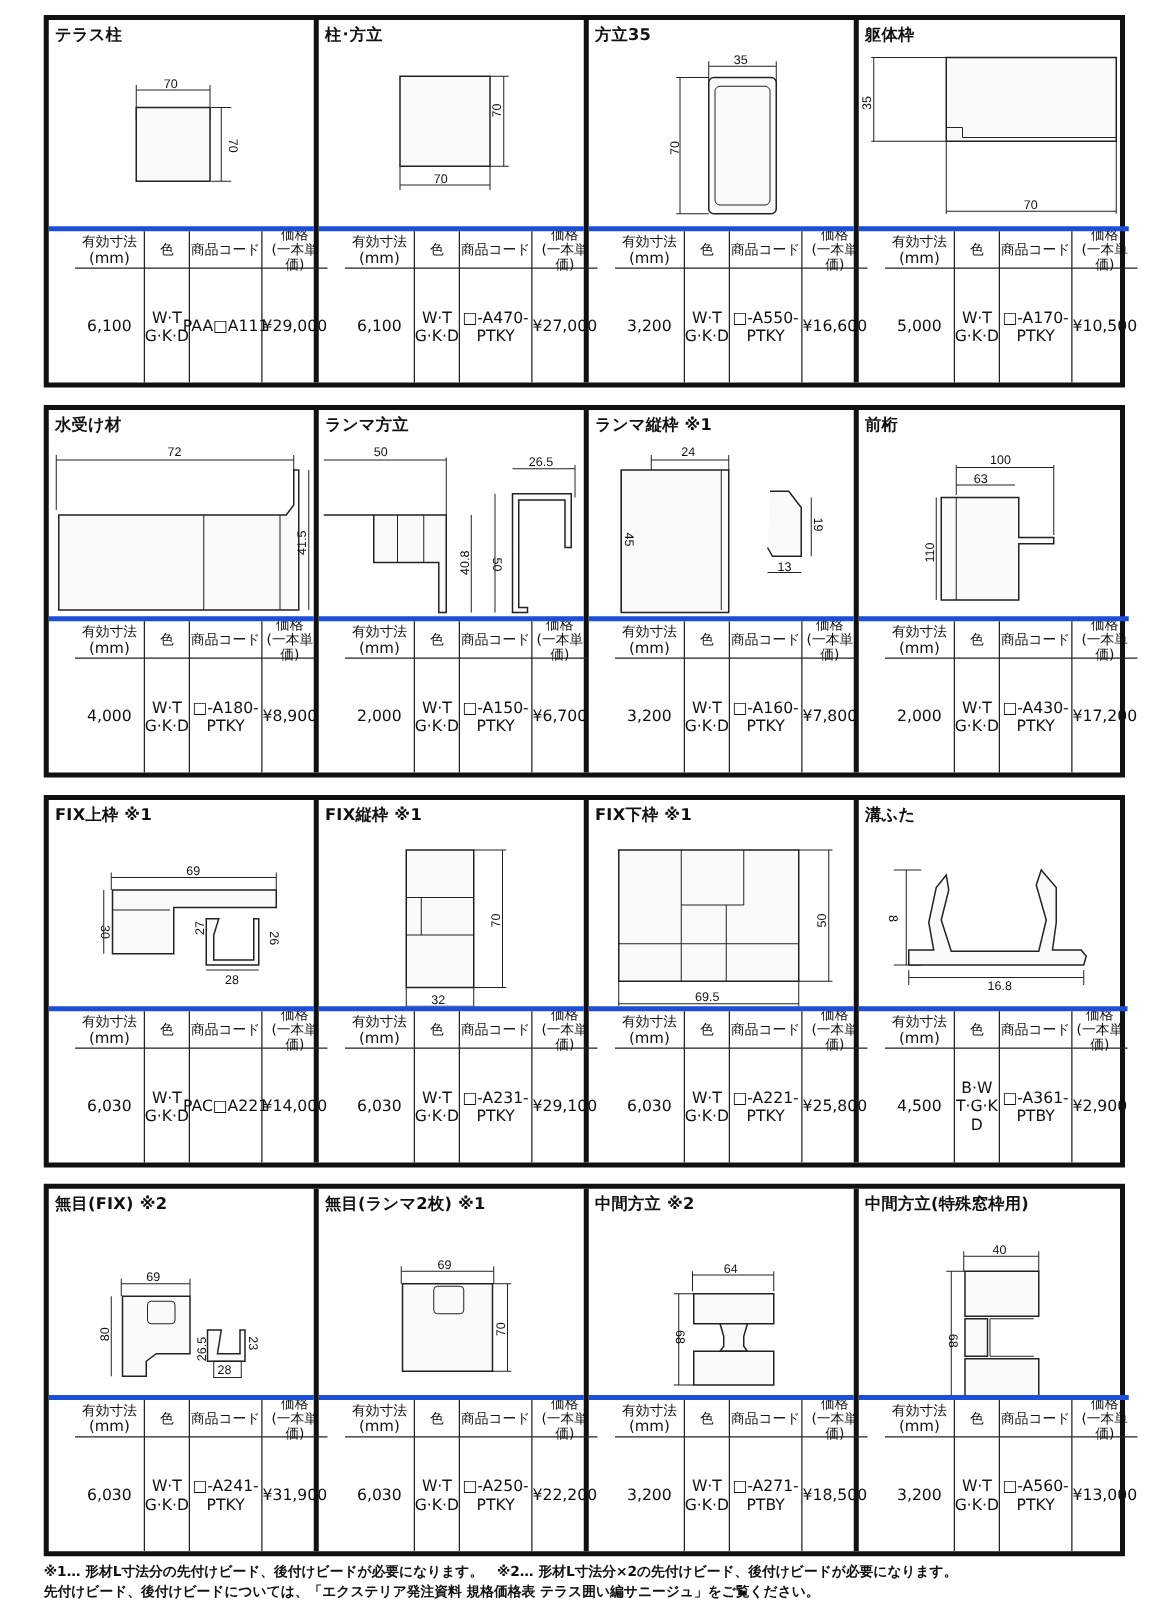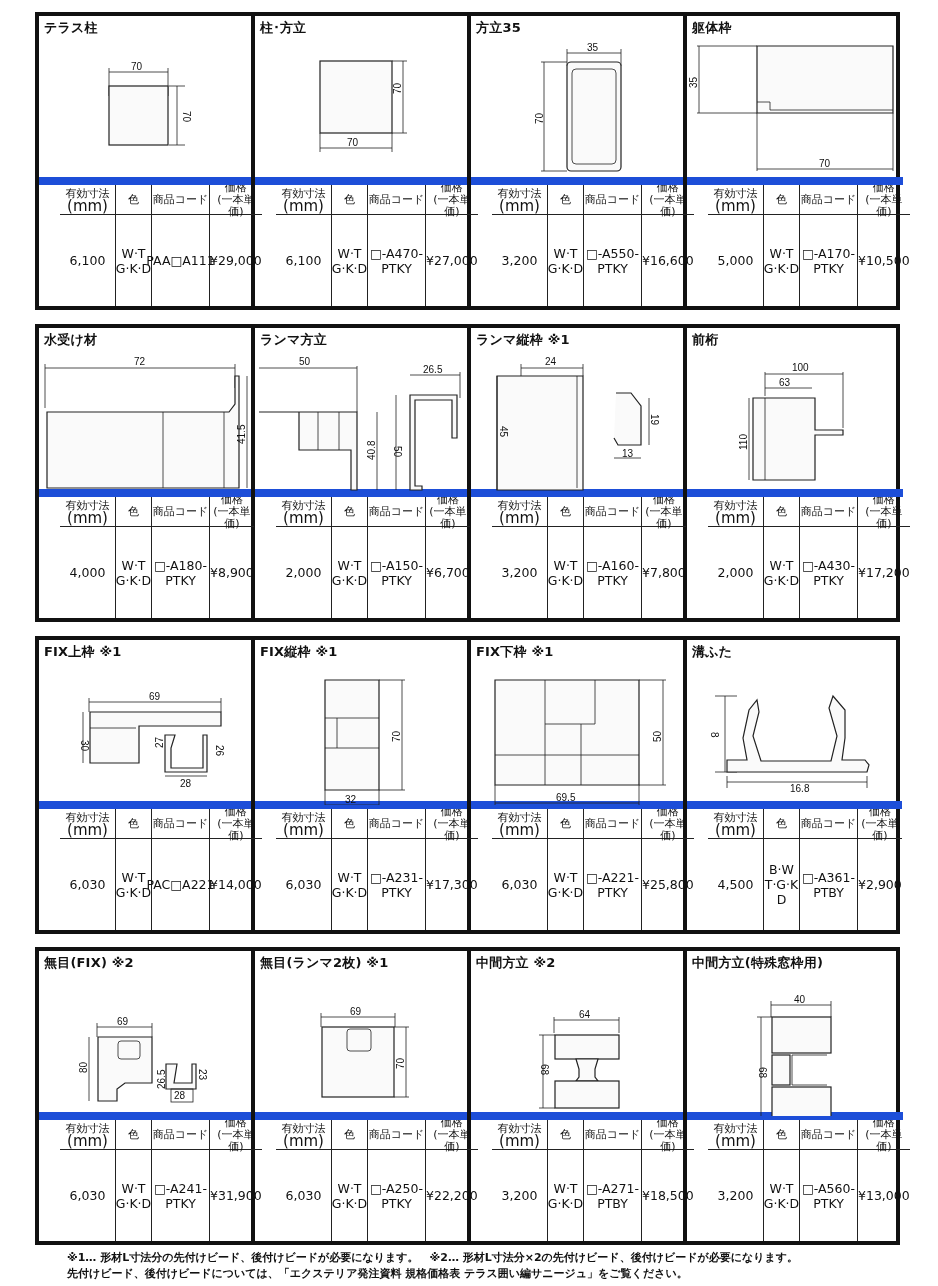--- a/index.html
+++ b/index.html
@@ -3,35 +3,35 @@
 <meta charset="utf-8">
 <style>
   html, body { margin:0; padding:0; background:#ffffff; }
   body { width:938px; height:1286px; position:relative; overflow:hidden;
          font-family:"DejaVu Sans", "Liberation Sans", sans-serif; color:#111; }
   .block { position:absolute; left:35px; width:865px; height:298px;
            border:4px solid #111; box-sizing:border-box; display:flex; background:#fff; }
   .cell { position:relative; width:216px; height:100%; box-sizing:border-box;
           border-right:4px solid #111; display:flex; flex-direction:column; }
   .cell:last-child { border-right:none; }
-  .figure { position:relative; height:169px; border-bottom:8px solid #1d4ed8; box-sizing:border-box; }
+  .figure { position:relative; height:169px; border-bottom:4px solid #1d4ed8; box-sizing:border-box; }
   .title { position:absolute; left:5px; top:3px; font-size:13px; font-weight:bold; letter-spacing:0.2px; white-space:nowrap; }
   .figure svg { position:absolute; left:0; top:0; }
   .spec { flex:1; display:grid; grid-template-columns:56px 36px 58px 1fr;
           grid-template-rows:30px 1fr;padding-left:21px; }
   .spec > div { border-right:1px solid #222; border-bottom:1px solid #222;
                 display:flex; align-items:center; justify-content:center; text-align:center;
                 font-size:11.5px; line-height:13px; }
   .spec > div:nth-child(4n) { border-right:none; }
   .spec > div.r2 { border-bottom:none; font-size:12.5px; line-height:15px; }
   .spec .hd { font-size:11px; line-height:12px; flex-direction:column; }
-  .spec .hd .sub { font-size:15px; }
+  .spec .hd .sub { font-size:12px; }
   .spec .clr { font-size:11.5px; white-space:pre-line; line-height:15px; }
   .spec .code { font-size:11.5px; white-space:pre-line; line-height:15px; }
-  .notes { position:absolute; left:35px; top:1250px; font-size:11px; line-height:16px; font-weight:bold; color:#111;margin-left:32px; }
+  .notes { position:absolute; left:35px; top:1250px; font-size:11px; line-height:16px; font-weight:bold; color:#111; }
   .dim { font-family:"Liberation Sans", sans-serif; font-size:10px; fill:#111; }
   .ln { stroke:#222; stroke-width:0.8; fill:none; }
   .pf { stroke:#222; stroke-width:1.2; fill:#fafafa; }
 </style>
 </head>
 <body>
 
 <div class="block" style="top:12px;">
 
   <div class="cell">
@@ -396,21 +396,21 @@
       <div class="hd">商品コード</div>
       <div class="hd">
           <span>価格</span>
           <span>(一本単価)</span>
         </div>
       <div class="r2">6,030</div>
       <div class="r2 clr">W·T
 G·K·D</div>
       <div class="r2 code">□-A231-
 PTKY</div>
-      <div class="r2">¥17,300</div>
+      <div class="r2">¥29,100</div>
     </div>
   </div>
 
   <div class="cell">
     <div class="figure">
       <span class="title">FIX下枠 ※1</span>
       <svg width="212" height="165">
         <path class="pf" d="M24 40 L168 40 L168 145 L24 145 Z"></path>
         <line class="ln" x1="24" y1="115" x2="168" y2="115"></line>
         <line class="ln" x1="74" y1="40" x2="74" y2="145"></line>

